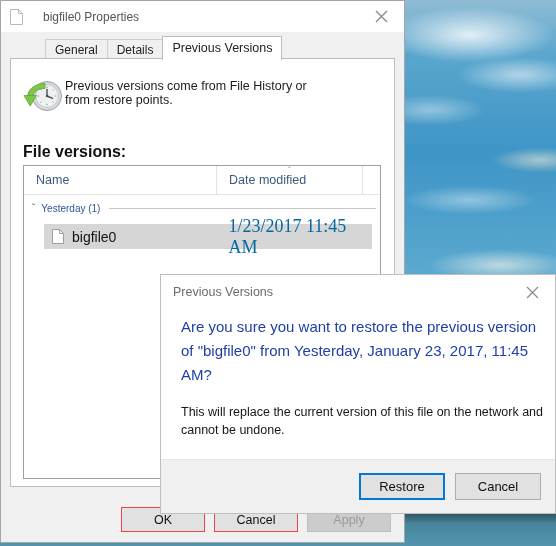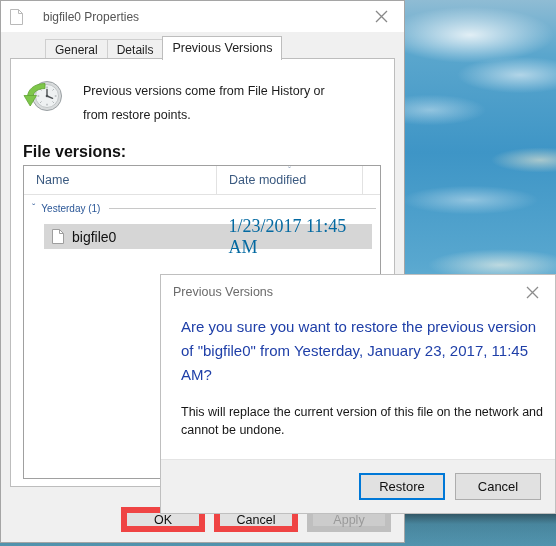--- a/index.html
+++ b/index.html
@@ -131,25 +131,24 @@
 
   
   #desc-row {
     position: absolute;
     left: 12px; top: 16px;
     display: flex;
     align-items: flex-start;
   }
   #clock-icon { width: 42px; height: 42px; flex: 0 0 auto; }
   #desc-text {
-    margin-left: 18px;
     margin-top: 4px;
     font-size: 12.5px;
     color: #1b1b1b;
-    line-height: 24px;
+    line-height: 14px;
     width: 270px;
   }
 
   #fileversions-label {
     position: absolute;
     left: 12px; top: 84px;
     font-size: 16px;
     color: #111111;
     font-weight: bold;
   }
@@ -255,21 +254,21 @@
     display: flex;
     justify-content: flex-end;
     gap: 9px;
     padding-right: 13px;
     box-sizing: border-box;
   }
   .win-btn {
     width: 84px;
     height: 25px;
     background: #e1e1e1;
-    border: 6px solid #ef4444;
+    border: 1px solid #ef4444;
     font-size: 12.5px;
     color: #0f0f0f;
     font-family: "Liberation Sans", sans-serif;
     display: flex;
     align-items: center;
     justify-content: center;
     box-sizing: border-box;
     cursor: default;
   }
   .win-btn.disabled {

